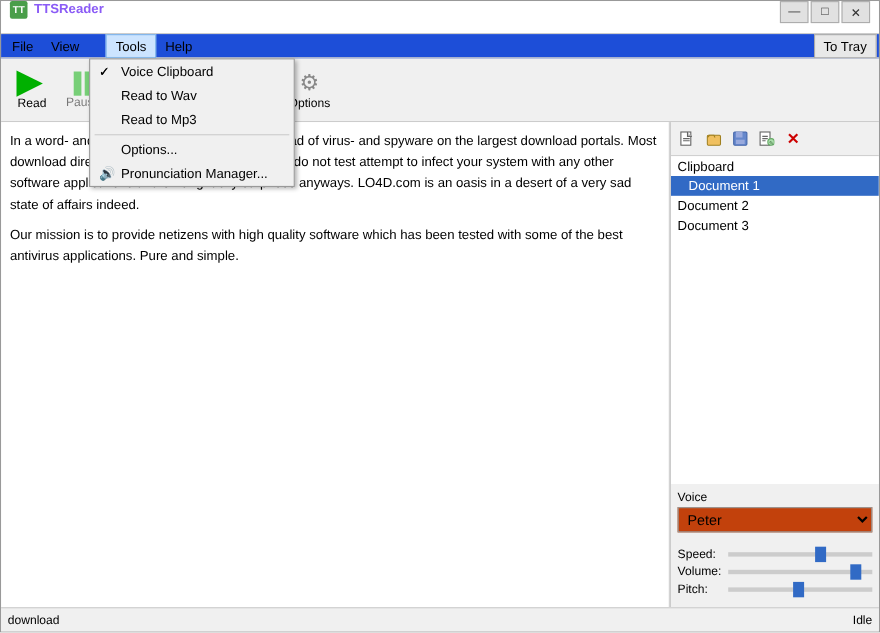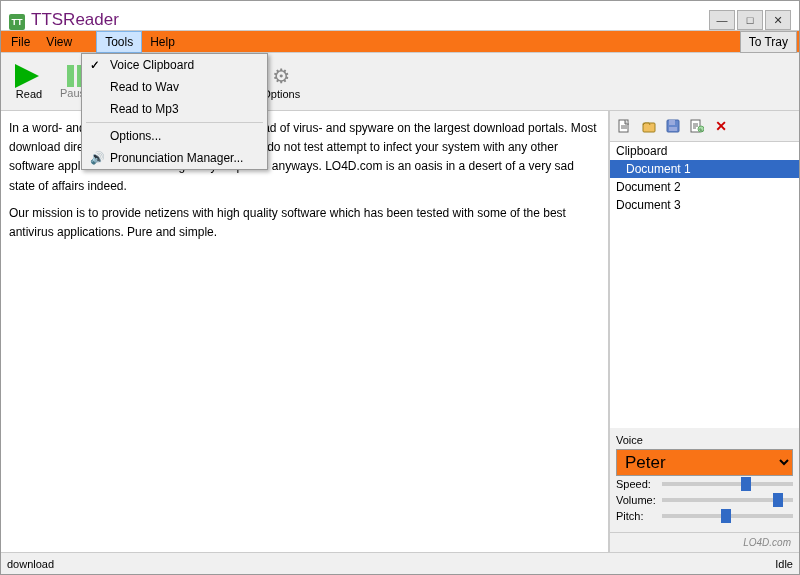--- a/index.html
+++ b/index.html
@@ -20,60 +20,60 @@
       border: 1px solid #999;
       display: flex;
       flex-direction: column;
     }
 
     
     .titlebar {
       background: #ffffff;
       height: 30px;
       display: flex;
-      align-items: flex-end;
+      align-items: flex-start;
       padding: 0 8px;
       border-bottom: 1px solid #ccc;
       user-select: none;
     }
     .titlebar-icon {
       width: 16px;
       height: 16px;
       margin-right: 6px;
       background: #4a9e4a;
       border-radius: 2px;
       display: flex; align-items: center; justify-content: center;
       color: white; font-weight: bold; font-size: 9px;
     }
     .titlebar-title {
       flex: 1;
-      font-size: 17px;
-      font-weight: normal;
-      color: #701a75;
+      font-size: 12px;
+      font-weight: bold;
+      color: #8b5cf6;
     }
     .titlebar-controls {
       display: flex;
       gap: 2px;
     }
     .titlebar-btn {
       width: 26px;
       height: 20px;
       background: #e1e1e1;
       border: 1px solid #adadad;
       cursor: pointer;
       display: flex;
       align-items: center;
       justify-content: center;
       font-size: 11px;
       color: #333;
     }
 
     
     .menubar {
-      background: #f97316;
+      background: #1d4ed8;
       height: 22px;
       display: flex;
       align-items: center;
       padding: 0 2px;
       border-bottom: 1px solid #ccc;
       position: relative;
     }
     .menu-item {
       padding: 2px 8px;
       cursor: pointer;
@@ -258,24 +258,24 @@
     }
     .voice-label {
       font-size: 11px;
       color: #000;
       margin-bottom: 3px;
       font-weight: 500;
     }
     .voice-select {
       width: 100%;
       padding: 2px 4px;
-      font-size: 17px;
-      background: #f97316;
+      font-size: 13px;
+      background: #c2410c;
       border: 1px solid #999;
-      margin-bottom: 2px;
+      margin-bottom: 14px;
     }
     .slider-row {
       display: flex;
       align-items: center;
       margin-bottom: 4px;
       gap: 4px;
     }
     .slider-label {
       font-size: 11px;
       color: #000;
@@ -472,23 +472,20 @@
         </div>
 
         <div class="slider-row">
           <span class="slider-label">Pitch:</span>
           <div class="slider" style="flex:1; position:relative; height:4px; background:#ccc;">
             <div class="slider-thumb" style="left:45%; top:-5px; position:absolute; width:10px; height:14px; background:#316ac5;"></div>
           </div>
         </div>
       </div>
 
-      <div style="display:flex; align-items:center; justify-content:flex-end; padding:4px 8px; border-top:1px solid #ccc;">
-        <span style="font-size:10px; color:#888; font-style:italic;">LO4D.com</span>
-      </div>
     </div>
   </div>
 
   <div class="statusbar">
     <span>download</span>
     <span>Idle</span>
   </div>
 </div>
 
 </body></html>

